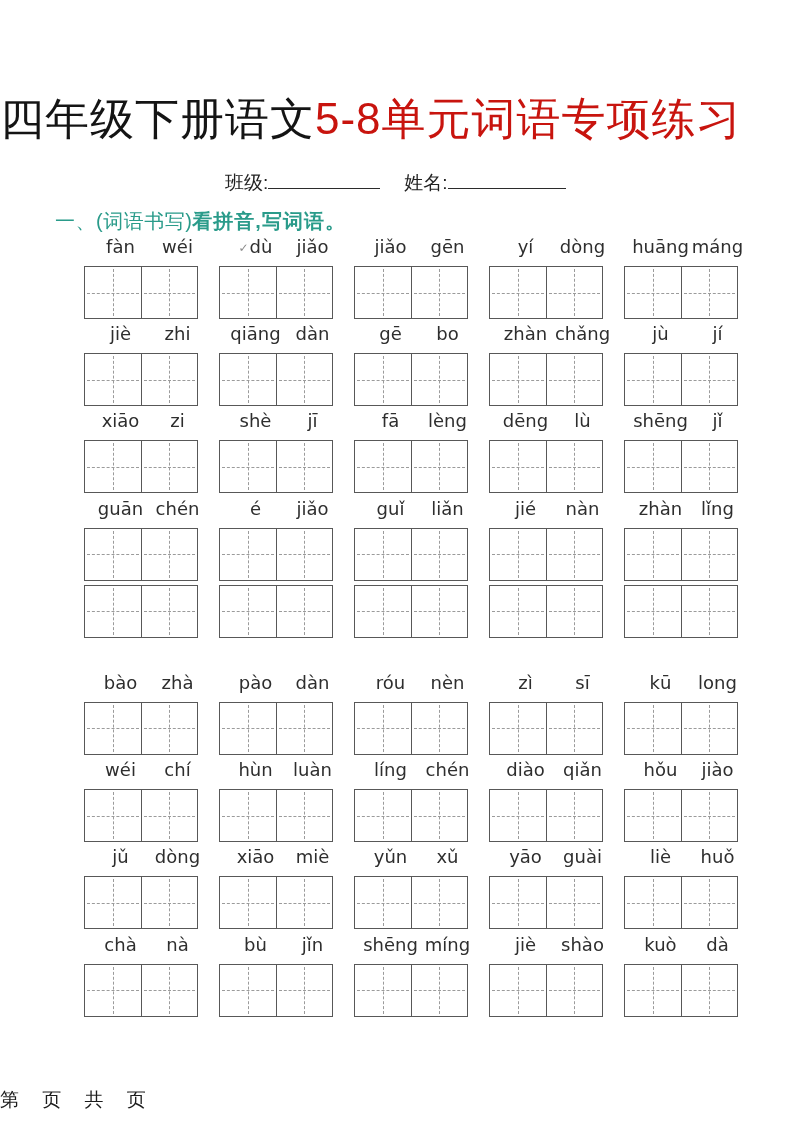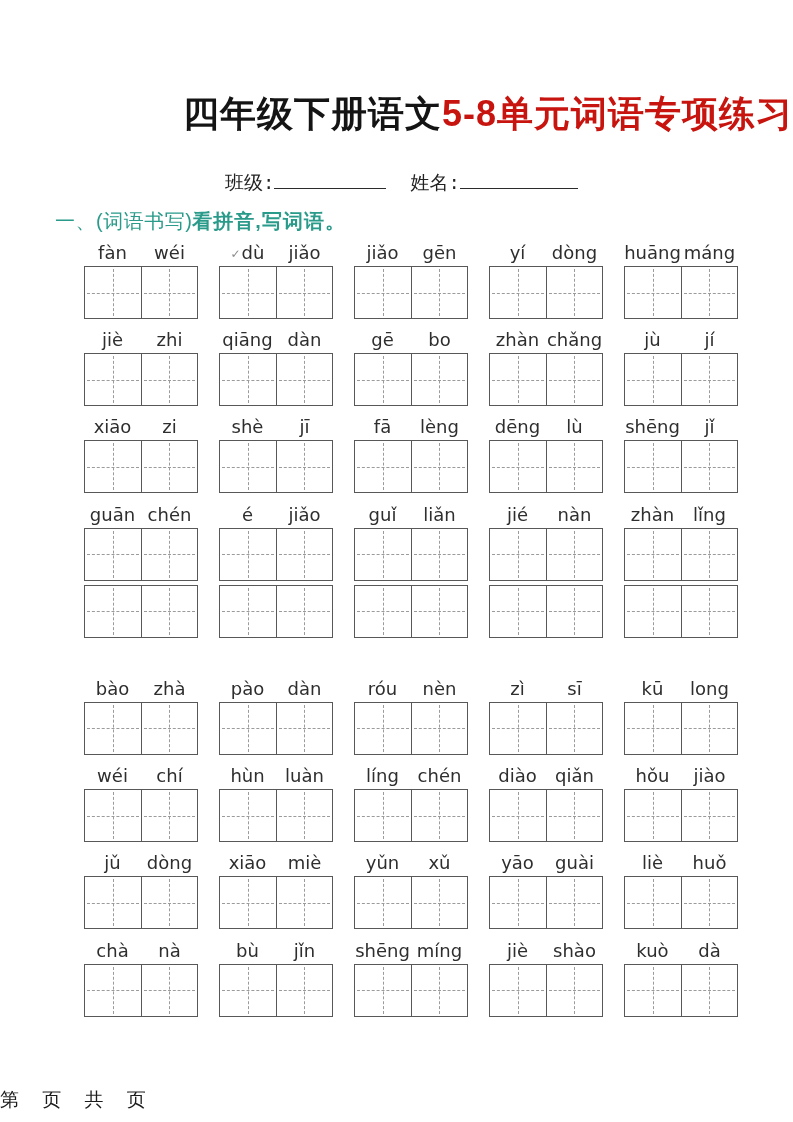--- a/index.html
+++ b/index.html
@@ -1,37 +1,37 @@
 <!DOCTYPE html>
 <html style="--title-red: #c8140e; --section-teal: #2a9b8a;"><head>
 <meta charset="utf-8">
 <style>
   html,body{margin:0;padding:0;background:#fff;}
   .page{position:relative;width:793px;height:1122px;background:#fff;overflow:hidden;
         font-family:"Liberation Sans","DejaVu Sans",sans-serif;color:#1e1e1e;}
 
-  .title{position:absolute;top:90px;left:0;right:0;text-align:right;
-         font-size:36px;font-weight:700;letter-spacing:1px;white-space:nowrap;}
+  .title{position:absolute;top:90px;left:0;right:0;text-align:left;
+         font-size:44px;font-weight:400;letter-spacing:1px;white-space:nowrap;}
   .title .t-black{color:#141414;}
   .title .t-red{color:var(--title-red,#c8140e);}
 
-  .info{position:absolute;top:170px;left:225px;font-family:Liberation Mono, monospace;
+  .info{position:absolute;top:170px;left:225px;font-family:Liberation Sans, sans-serif;
         font-size:19px;color:#222;white-space:nowrap;}
   .uline{display:inline-block;border-bottom:1.5px solid #2b2b2b;height:15px;vertical-align:baseline;}
   .uline.class{width:112px;}
   .uline.name{width:118px;}
   .info .gap{display:inline-block;width:24px;}
 
   .section{position:absolute;top:208px;left:55px;font-size:20px;color:var(--section-teal,#2a9b8a);white-space:nowrap;}
   .section .sec-prefix{font-weight:400;letter-spacing:0.5px;}
   .section .sec-main{font-weight:700;letter-spacing:1px;}
 
   .rows{position:absolute;top:236px;left:84px;}
   .wrow{height:87.2px;}
-  .prow{display:flex;gap:21px;align-items:flex-end;height:27px;padding-bottom:3px;}
+  .prow{display:flex;gap:21px;height:27px;padding-bottom:3px;margin-left:8px;}
   .pgroup{width:114px;display:flex;}
   .psyl{flex:1;text-align:center;font-size:18px;color:#2e2e2e;
         font-family:"DejaVu Sans","Liberation Sans",sans-serif;white-space:nowrap;}
   .check{font-size:12px;color:#8a8a8a;margin-right:1px;position:relative;top:-1px;}
 
   .brow{display:flex;gap:21px;}
   .bgroup{box-sizing:border-box;width:114px;height:53px;border:1.6px solid #585858;display:flex;background:#fff;}
   .cell{flex:1;position:relative;}
   .cell + .cell{border-left:1.6px solid #585858;}
   .cell::before{content:"";position:absolute;left:2px;right:2px;top:50%;border-top:1.2px dashed #9b9b9b;}

